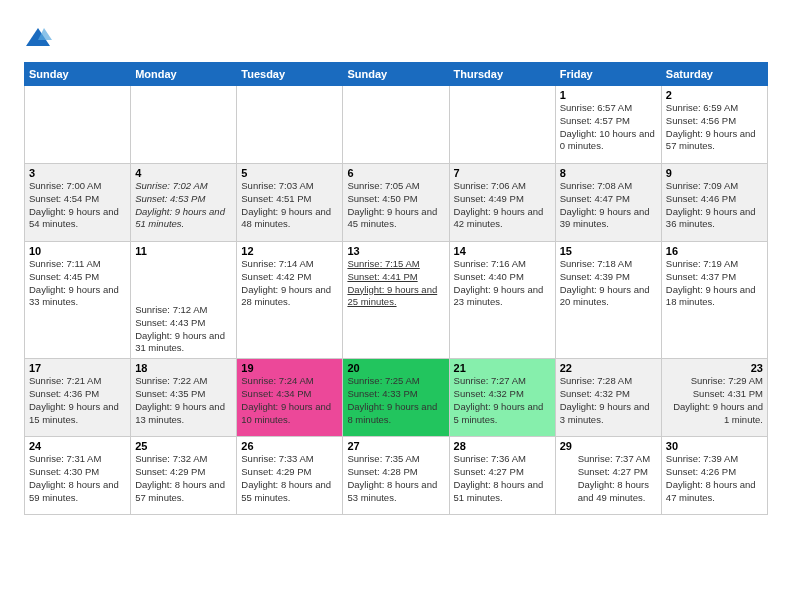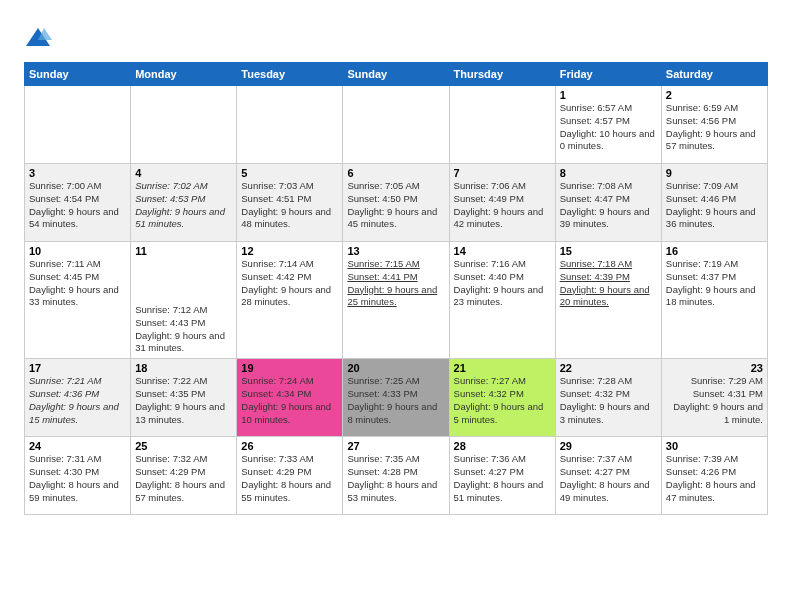--- a/index.html
+++ b/index.html
@@ -213,57 +213,57 @@
 Daylight: 9 hours and 25 minutes.</div>
           </td>
           <td>
             <span class="day-number">14</span>
             <div class="day-info" style="white-space: pre-line;">Sunrise: 7:16 AM
 Sunset: 4:40 PM
 Daylight: 9 hours and 23 minutes.</div>
           </td>
           <td>
             <span class="day-number">15</span>
-            <div class="day-info" style="white-space: pre-line; text-decoration: underline;">Sunrise: 7:18 AM
+            <div class="day-info" style="white-space: pre-line;">Sunrise: 7:18 AM
 Sunset: 4:39 PM
 Daylight: 9 hours and 20 minutes.</div>
           </td>
           <td>
             <span class="day-number">16</span>
             <div class="day-info" style="white-space: pre-line;">Sunrise: 7:19 AM
 Sunset: 4:37 PM
 Daylight: 9 hours and 18 minutes.</div>
           </td>
         </tr>
         <tr>
           <td style="background: rgb(240, 240, 240);">
             <span class="day-number">17</span>
-            <div class="day-info" style="white-space: pre-line; font-style: italic;">Sunrise: 7:21 AM
+            <div class="day-info" style="white-space: pre-line;">Sunrise: 7:21 AM
 Sunset: 4:36 PM
 Daylight: 9 hours and 15 minutes.</div>
           </td>
           <td style="background: rgb(240, 240, 240);">
             <span class="day-number">18</span>
             <div class="day-info" style="white-space: pre-line;">Sunrise: 7:22 AM
 Sunset: 4:35 PM
 Daylight: 9 hours and 13 minutes.</div>
           </td>
           <td style="background: #ec4899;">
             <span class="day-number">19</span>
             <div class="day-info" style="white-space: pre-line;">Sunrise: 7:24 AM
 Sunset: 4:34 PM
 Daylight: 9 hours and 10 minutes.</div>
           </td>
-          <td style="background: #a3a3a3;">
+          <td style="background: #22c55e;">
             <span class="day-number">20</span>
             <div class="day-info" style="white-space: pre-line;">Sunrise: 7:25 AM
 Sunset: 4:33 PM
 Daylight: 9 hours and 8 minutes.</div>
           </td>
-          <td style="background: #bef264;">
+          <td style="background: #86efac;">
             <span class="day-number">21</span>
             <div class="day-info" style="white-space: pre-line;">Sunrise: 7:27 AM
 Sunset: 4:32 PM
 Daylight: 9 hours and 5 minutes.</div>
           </td>
           <td style="background: rgb(240, 240, 240);">
             <span class="day-number">22</span>
             <div class="day-info" style="white-space: pre-line;">Sunrise: 7:28 AM
 Sunset: 4:32 PM
 Daylight: 9 hours and 3 minutes.</div>
@@ -301,21 +301,21 @@
 Daylight: 8 hours and 53 minutes.</div>
           </td>
           <td>
             <span class="day-number">28</span>
             <div class="day-info" style="white-space: pre-line;">Sunrise: 7:36 AM
 Sunset: 4:27 PM
 Daylight: 8 hours and 51 minutes.</div>
           </td>
           <td>
             <span class="day-number">29</span>
-            <div class="day-info" style="white-space: pre-line;">Sunrise: 7:37 AM
+            <div class="day-info" style="white-space: pre-line; margin-left: 18px;">Sunrise: 7:37 AM
 Sunset: 4:27 PM
 Daylight: 8 hours and 49 minutes.</div>
           </td>
           <td>
             <span class="day-number">30</span>
             <div class="day-info" style="white-space: pre-line;">Sunrise: 7:39 AM
 Sunset: 4:26 PM
 Daylight: 8 hours and 47 minutes.</div>
           </td>
         </tr>

